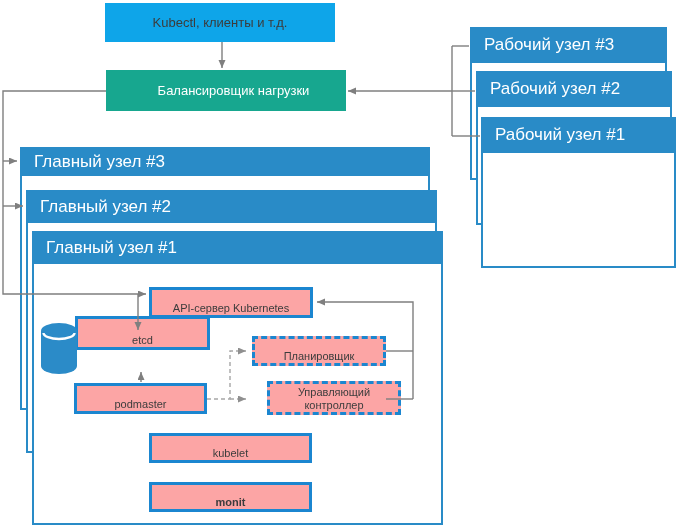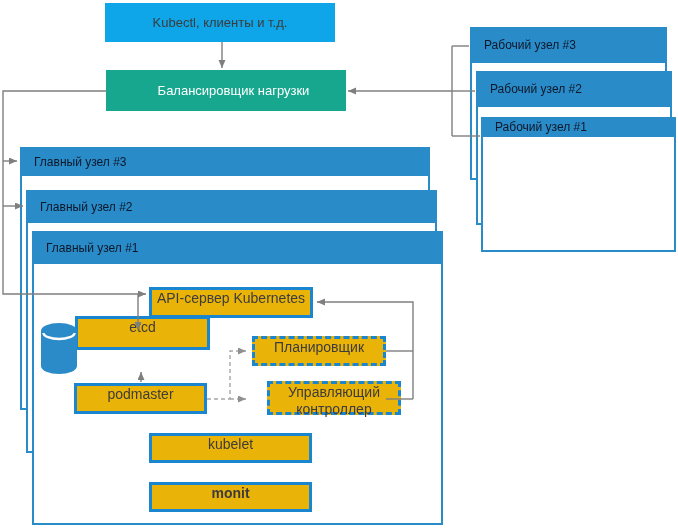--- a/index.html
+++ b/index.html
@@ -19,32 +19,32 @@
   }
   .lb-box{
     left:106px;top:70px;width:240px;height:41px;background:#17A78F;
     display:flex;align-items:center;justify-content:center;
     color:#ffffff;font-size:13px;padding-left:15px;
   }
 
   
   .node{position:absolute;}
   .node-header{
-    background:#298BC7;color:#0f172a;font-size:12px;
+    background:#298BC7;color:#ffffff;font-size:17px;
     display:flex;align-items:center;padding-left:14px;width:100%;
   }
   .node-body{
     background:#ffffff;border:2px solid #298BC7;border-top:none;width:100%;
   }
 
   
   .comp{
-    position:absolute;background:#eab308;border:3px solid #1B86D0;
-    display:flex;align-items:flex-start;justify-content:center;text-align:center;
-    color:#3C3C3C;font-size:14px;line-height:1.2;
+    position:absolute;background:#fca5a5;border:3px solid #1B86D0;
+    display:flex;align-items:flex-end;justify-content:center;text-align:center;
+    color:#3C3C3C;font-size:11px;line-height:1.2;
   }
   .comp.dashed{border-style:dashed;}
 
   svg.wires{position:absolute;left:0;top:0;pointer-events:none;}
 </style>
 </head>
 <body>
 
 <div class="canvas">
 
@@ -77,21 +77,21 @@
   </div>
 
   <div class="node" style="left:476px;top:71px;width:196px;">
     <div class="node-header" style="height:36px;">
       <span>Рабочий узел #2</span>
     </div>
     <div class="node-body" style="height:118px;"></div>
   </div>
 
   <div class="node" style="left:481px;top:117px;width:195px;">
-    <div class="node-header" style="height:20px;">
+    <div class="node-header" style="height:36px;">
       <span>Рабочий узел #1</span>
     </div>
     <div class="node-body" style="height:115px;"></div>
   </div>
 
   <div class="abs client-box">
     <span>Kubectl, клиенты и т.д.</span>
   </div>
   <div class="abs lb-box">
     <span>Балансировщик нагрузки</span>

